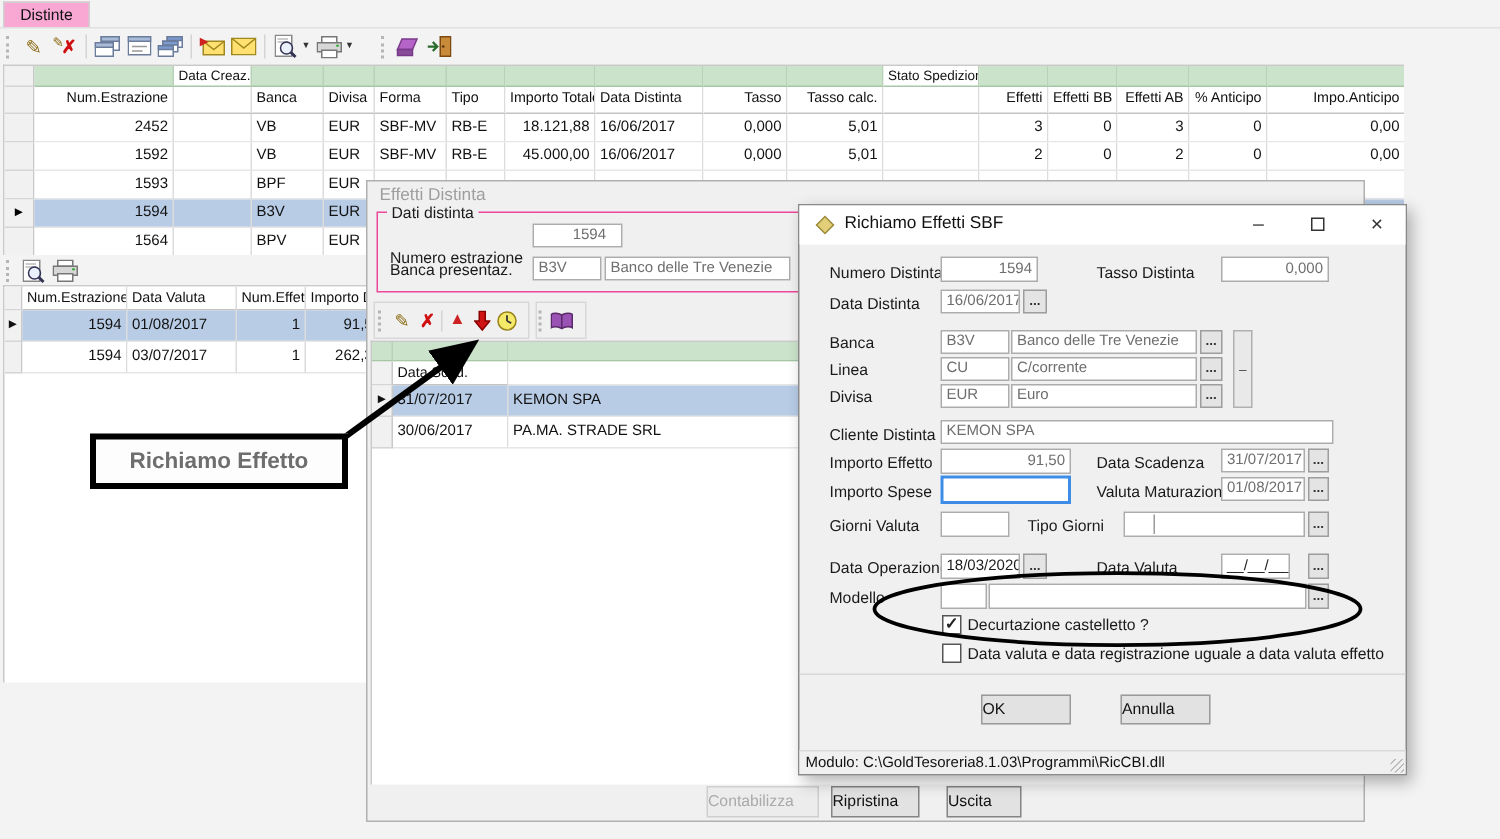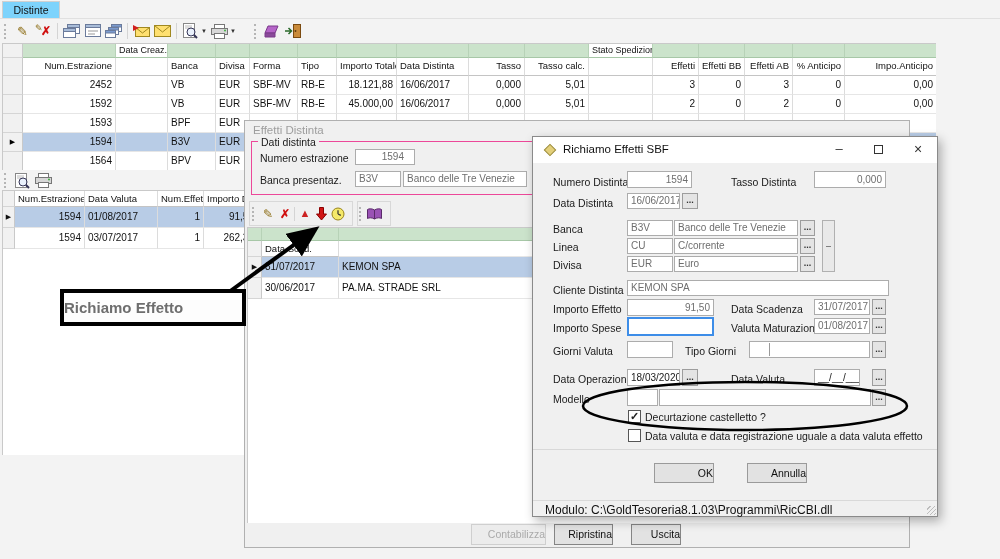--- a/index.html
+++ b/index.html
@@ -28,28 +28,28 @@
 .tbi{width:21px;height:19px;display:flex;align-items:center;justify-content:center;flex:none}
 .grip{width:4px;height:15px;border-left:2px dotted #b5b5b5;margin:0 4px 0 2px;flex:none}
 .vsep{width:1px;height:16px;background:#d4d4d4;margin:0 3px;flex:none}
 .drop{font-size:6px;color:#333;margin:0 2px 0 0}
 
 .dlg{background:#f0f0f0}
 .lbl{font-size:10.5px;color:#1a1a1a;white-space:nowrap}
 .inp{position:absolute;background:#fff;border:1px solid #acacac;font-size:10px;line-height:14px;padding:0 3px;color:#6e6e6e;overflow:hidden;white-space:nowrap}
 .inp.dark{color:#1a1a1a}
 .dots{position:absolute;background:#e4e4e4;border:1px solid #9d9d9d;font-size:9px;font-weight:bold;text-align:center;color:#333;line-height:11px}
-.btn{position:absolute;background:#e2e2e2;border:1px solid #858585;font-size:10.5px;text-align:right;color:#111}
+.btn{position:absolute;background:#e2e2e2;border:1px solid #858585;font-size:10.5px;text-align:left;color:#111}
 .cbx{position:absolute;width:13px;height:13px;background:#fff;border:1px solid #555;font-size:11px;font-weight:bold;line-height:11px;text-align:center;color:#222}
 .gl{line-height:1}
 </style>
 </head>
 <body>
 
-<div class="abs" style="left:2px;top:1px;width:58px;height:17px;background:#7dd3fc;border:1px solid #d0d0d0;border-bottom:none;font-size:10.5px;text-align:center;line-height:16px">Distinte</div>
+<div class="abs" style="left:2px;top:1px;width:58px;height:17px;background:#f9a8d4;border:1px solid #d0d0d0;border-bottom:none;font-size:10.5px;text-align:center;line-height:16px">Distinte</div>
 <div class="abs" style="left:0;top:18px;width:1000px;height:1px;background:#e0e0e0"></div>
 
 <div class="abs flex" style="left:2px;top:20px;width:700px;height:22px">
   <span class="grip"></span>
   <span class="tbi">
       <span class="gl" style="color:#8a6a10;font-size:13px">✎</span>
     </span>
   <span class="tbi" style="position:relative">
       <span class="gl abs" style="left:2px;top:2px;color:#8a6a10;font-size:9px">✎</span>
       <span class="gl abs" style="left:8px;top:3px;color:#d01010;font-weight:bold;font-size:12px">✗</span>
@@ -311,21 +311,21 @@
     <span class="c ld l2 r">1</span>
     <span class="c ld l3 r">262,30</span>
   </div>
 </div>
 
 <div class="abs dlg" style="left:244px;top:120px;width:666px;height:428px;border:1px solid #b0b0b0;z-index:10">
   <div class="abs" style="left:8px;top:3px;font-size:11.5px;color:#9e9e9e">Effetti Distinta</div>
 
   <div class="abs" style="left:6px;top:20px;width:440px;height:54px;border:1px solid #ec4899">
     <span class="abs lbl" style="left:6px;top:-6px;background:#f0f0f0;padding:0 3px">Dati distinta</span>
-    <span class="abs lbl" style="left:8px;top:10px">Numero estrazione</span>
+    <span class="abs lbl" style="left:8px;top:24px">Numero estrazione</span>
     <span class="inp r" style="left:103px;top:7px;width:60px;height:16px;padding-right:10px">1594</span>
     <span class="abs lbl" style="left:8px;top:32px">Banca presentaz.</span>
     <span class="inp" style="left:103px;top:29px;width:46px;height:16px">B3V</span>
     <span class="inp" style="left:151px;top:29px;width:124px;height:16px">Banco delle Tre Venezie</span>
   </div>
 
   <div class="abs flex" style="left:4px;top:80px;width:104px;height:25px;border:1px solid #d8d8d8;background:#f0f0f0">
     <span class="grip" style="height:14px"></span>
     <span class="tbi" style="width:16px">
         <span class="gl" style="color:#8a6a10;font-size:12px">✎</span>
@@ -467,26 +467,26 @@
   <span class="abs lbl" style="left:112px;top:274px">Decurtazione castelletto ?</span>
   <span class="cbx" style="left:95px;top:292px"></span>
   <span class="abs lbl" style="left:112px;top:293px">Data valuta e data registrazione uguale a data valuta effetto</span>
 
   <span class="abs" style="left:0;top:312px;width:404px;height:1px;background:#d8d8d8"></span>
 
   <span class="btn" style="left:121px;top:326px;width:60px;height:20px;line-height:18px;border-color:#9a9a9a">OK</span>
   <span class="btn" style="left:214px;top:326px;width:60px;height:20px;line-height:18px;border-color:#9a9a9a">Annulla</span>
 
   <div class="abs" style="left:0;top:363px;width:404px;height:16px;border-top:1px solid #d9d9d9;background:#f0f0f0">
-    <span class="abs" style="left:12px;top:2px;font-size:12px;white-space:nowrap">Modulo: C:\GoldTesoreria8.1.03\Programmi\RicCBI.dll</span>
+    <span class="abs" style="left:4px;top:2px;font-size:10px;white-space:nowrap">Modulo: C:\GoldTesoreria8.1.03\Programmi\RicCBI.dll</span>
     <span class="abs" style="right:1px;bottom:1px;width:9px;height:9px;background:repeating-linear-gradient(135deg,transparent 0 2px,#bdbdbd 2px 3px)"></span>
   </div>
 </div>
 
-<div class="abs" style="left:60px;top:289px;width:186px;height:37px;border:4px solid #000;background:#fdfdfd;z-index:41;display:flex;align-items:center;justify-content:flex-start">
+<div class="abs" style="left:60px;top:289px;width:172px;height:37px;border:4px solid #000;background:#fdfdfd;z-index:41;display:flex;align-items:center;justify-content:center">
   <span style="font-size:15px;font-weight:bold;color:#6e6e6e">Richiamo Effetto</span>
 </div>
 <svg class="abs" width="1000" height="559" style="left:0;top:0;z-index:40;pointer-events:none">
   <defs>
     <marker id="ah" markerWidth="9" markerHeight="8" refX="6" refY="3.5" orient="auto">
       <path d="M0,0 L8,3.5 L0,7 Z" fill="#000"></path>
     </marker>
   </defs>
   <line x1="229" y1="292" x2="313" y2="231" stroke="#000" stroke-width="4" marker-end="url(#ah)"></line>
   <ellipse cx="745" cy="406" rx="162" ry="24" fill="none" stroke="#000" stroke-width="2.5"></ellipse>

